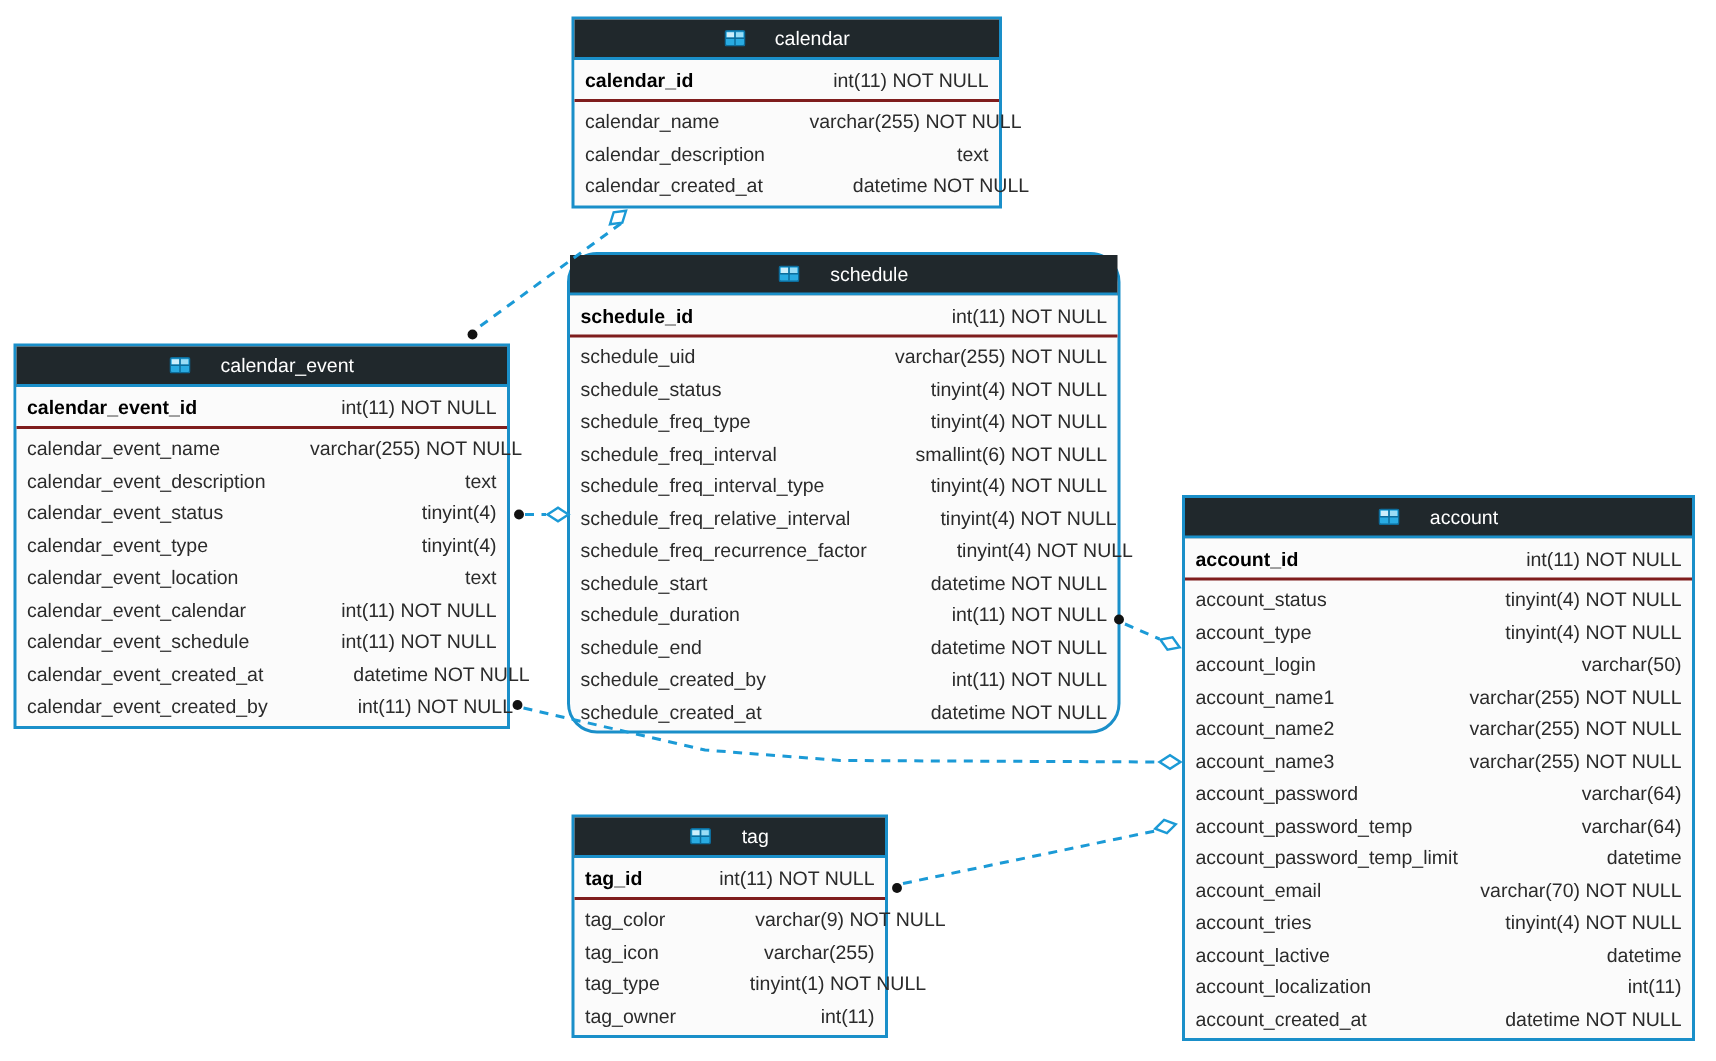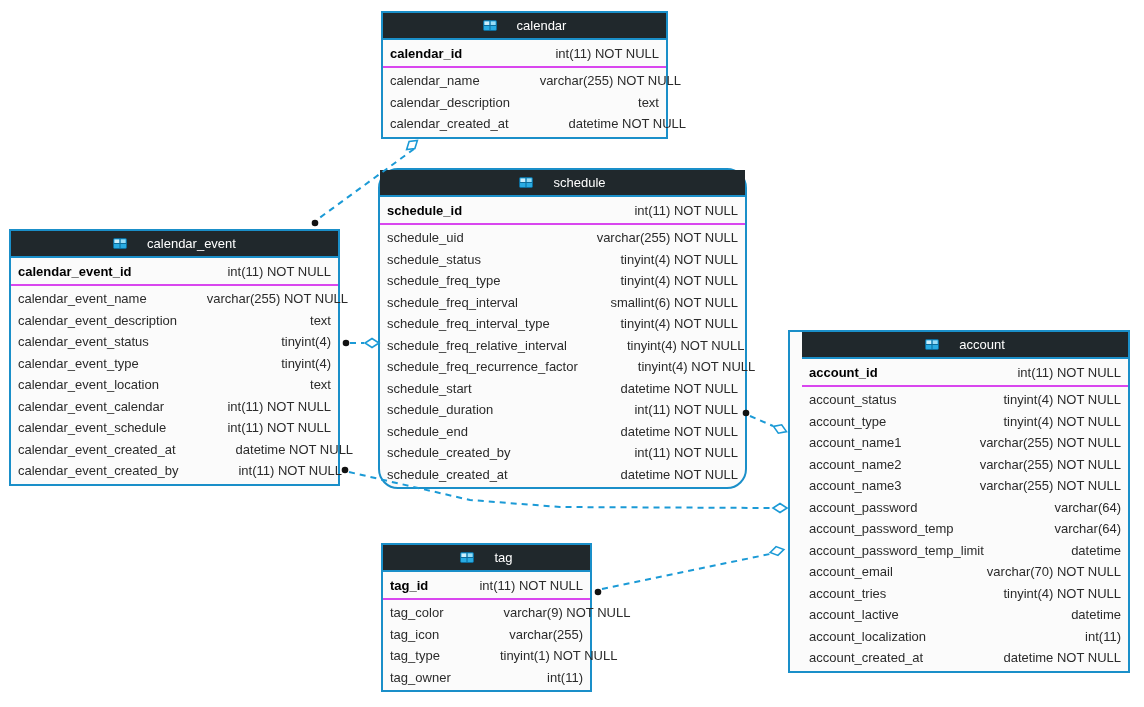--- a/index.html
+++ b/index.html
@@ -26,21 +26,21 @@
     font-size:13px;
     border-bottom:2px solid #1a8fc9;
   }
   .tbl-header svg{display:block;}
   .pk-row{
     display:flex;
     justify-content:space-between;
     align-items:center;
     height:26px;
     padding:0 7px;
-    border-bottom:2px solid #d946ef;
+    border-bottom:2px solid #7f1d1d;
     background:#fbfbfb;
   }
   .pk-row .col-name{font-weight:bold;color:#000000;}
   .tbl-body{padding:2px 0 2px 0;}
   .row{
     display:flex;
     justify-content:space-between;
     align-items:center;
     height:21.5px;
     padding:0 7px;
@@ -217,21 +217,21 @@
           <span class="col-name">calendar_event_created_at</span>
           <span class="col-type">datetime NOT NULL</span>
         </div>
       <div class="row">
           <span class="col-name">calendar_event_created_by</span>
           <span class="col-type">int(11) NOT NULL</span>
         </div>
     </div>
   </div>
 
-  <div class="db-table" style="left:788px;top:330px;width:342px;padding-left:12px;">
+  <div class="db-table" style="left:788px;top:330px;width:342px;">
     <div class="tbl-header">
       <svg width="14" height="11" viewBox="0 0 14 11">
           <rect x="0.5" y="0.5" width="13" height="10" rx="1.2" fill="#29abe2" stroke="#0d6d9c"></rect>
           <rect x="1.5" y="1.5" width="5" height="3.5" fill="#cdeefb"></rect>
           <rect x="7.5" y="1.5" width="5" height="3.5" fill="#9adcf5"></rect>
           <line x1="1" y1="5.5" x2="13" y2="5.5" stroke="#0d6d9c"></line>
           <line x1="7" y1="1" x2="7" y2="10" stroke="#0d6d9c"></line>
         </svg>
       <span>account</span>
     </div>
@@ -240,20 +240,24 @@
       <span class="col-type">int(11) NOT NULL</span>
     </div>
     <div class="tbl-body">
       <div class="row">
           <span class="col-name">account_status</span>
           <span class="col-type">tinyint(4) NOT NULL</span>
         </div>
       <div class="row">
           <span class="col-name">account_type</span>
           <span class="col-type">tinyint(4) NOT NULL</span>
+        </div>
+      <div class="row">
+          <span class="col-name">account_login</span>
+          <span class="col-type">varchar(50)</span>
         </div>
       <div class="row">
           <span class="col-name">account_name1</span>
           <span class="col-type">varchar(255) NOT NULL</span>
         </div>
       <div class="row">
           <span class="col-name">account_name2</span>
           <span class="col-type">varchar(255) NOT NULL</span>
         </div>
       <div class="row">

